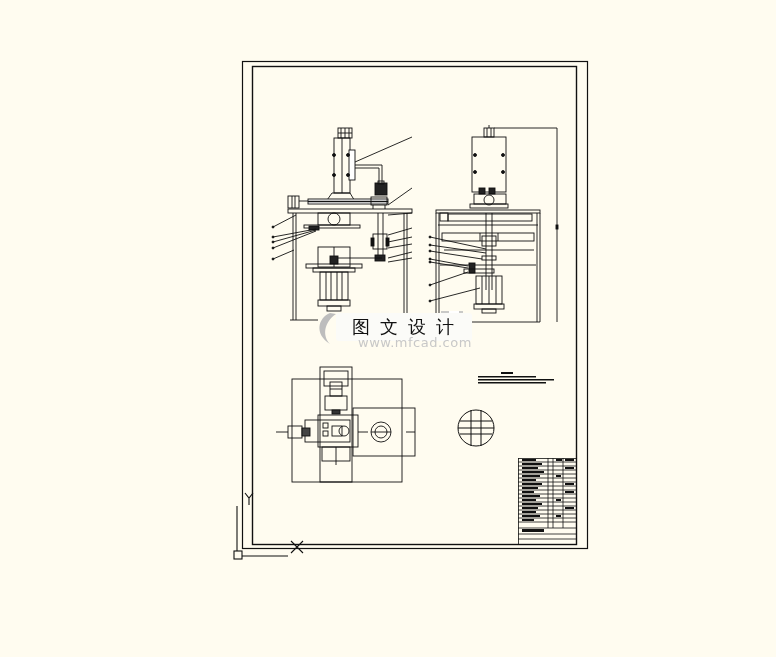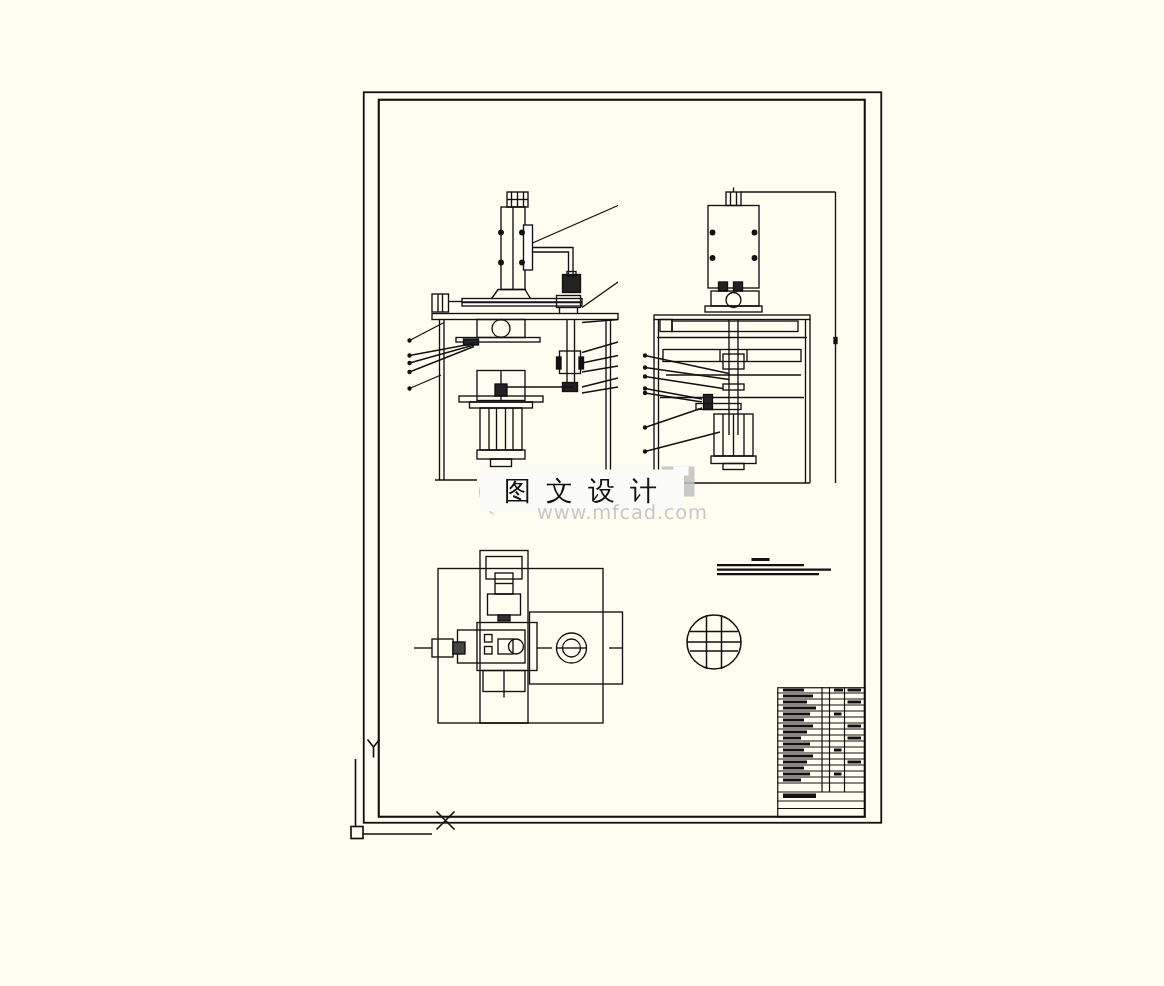--- a/index.html
+++ b/index.html
@@ -1,18 +1,18 @@
 <!DOCTYPE html>
 <html><head>
 <meta charset="utf-8">
 <style>
   html,body{margin:0;padding:0;}
   body{width:776px;height:657px;background:#fffcf0;position:relative;overflow:hidden;font-family:"DejaVu Sans",sans-serif;}
   #canvas{position:absolute;left:0;top:0;width:776px;height:657px;}
-  .wm{position:absolute;left:320px;top:313px;width:136px;height:28px;background:#fbfbf8;border-radius:3px;display:flex;align-items:center;justify-content:center;letter-spacing:10px;font-family:"DejaVu Serif",serif;font-size:18px;color:#111;padding-left:8px;box-sizing:border-box;}
+  .wm{position:absolute;left:336px;top:313px;width:136px;height:28px;background:#fbfbf8;border-radius:3px;display:flex;align-items:center;justify-content:center;letter-spacing:10px;font-family:"DejaVu Serif",serif;font-size:18px;color:#111;padding-left:8px;box-sizing:border-box;}
   .wm-url{position:absolute;left:358px;top:335px;font-size:13px;color:#c8c8c8;font-family:"DejaVu Sans",sans-serif;letter-spacing:0.5px;}
 </style>
 </head>
 <body>
 
 <svg id="canvas" viewBox="0 0 776 657" xmlns="http://www.w3.org/2000/svg" stroke="#111" fill="none" stroke-width="1">
 
   <g>
     <rect x="242.5" y="61.5" width="345" height="487" stroke-width="1.2"></rect>
     <rect x="252.5" y="66.5" width="324" height="478" stroke-width="1.4"></rect>

